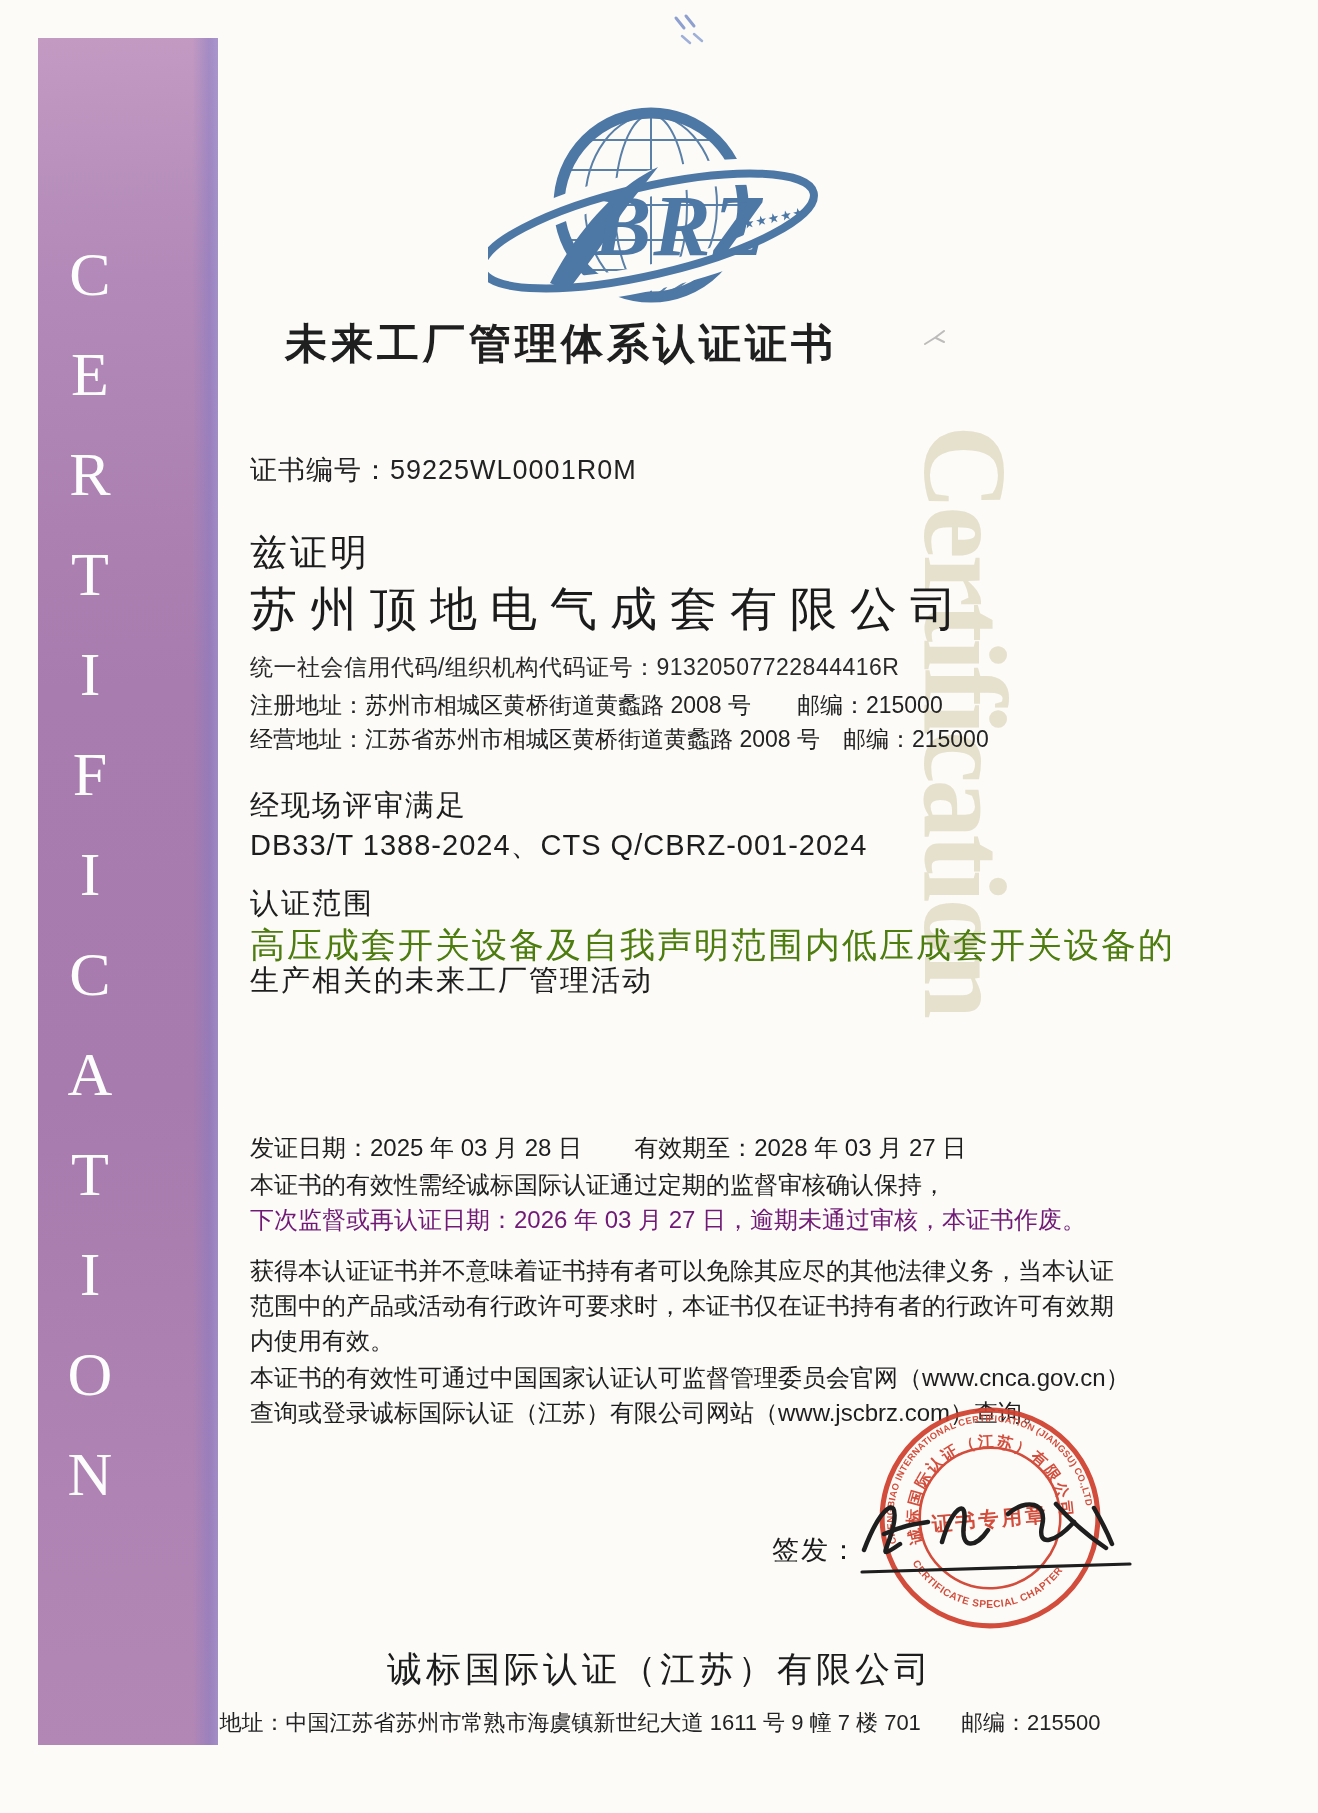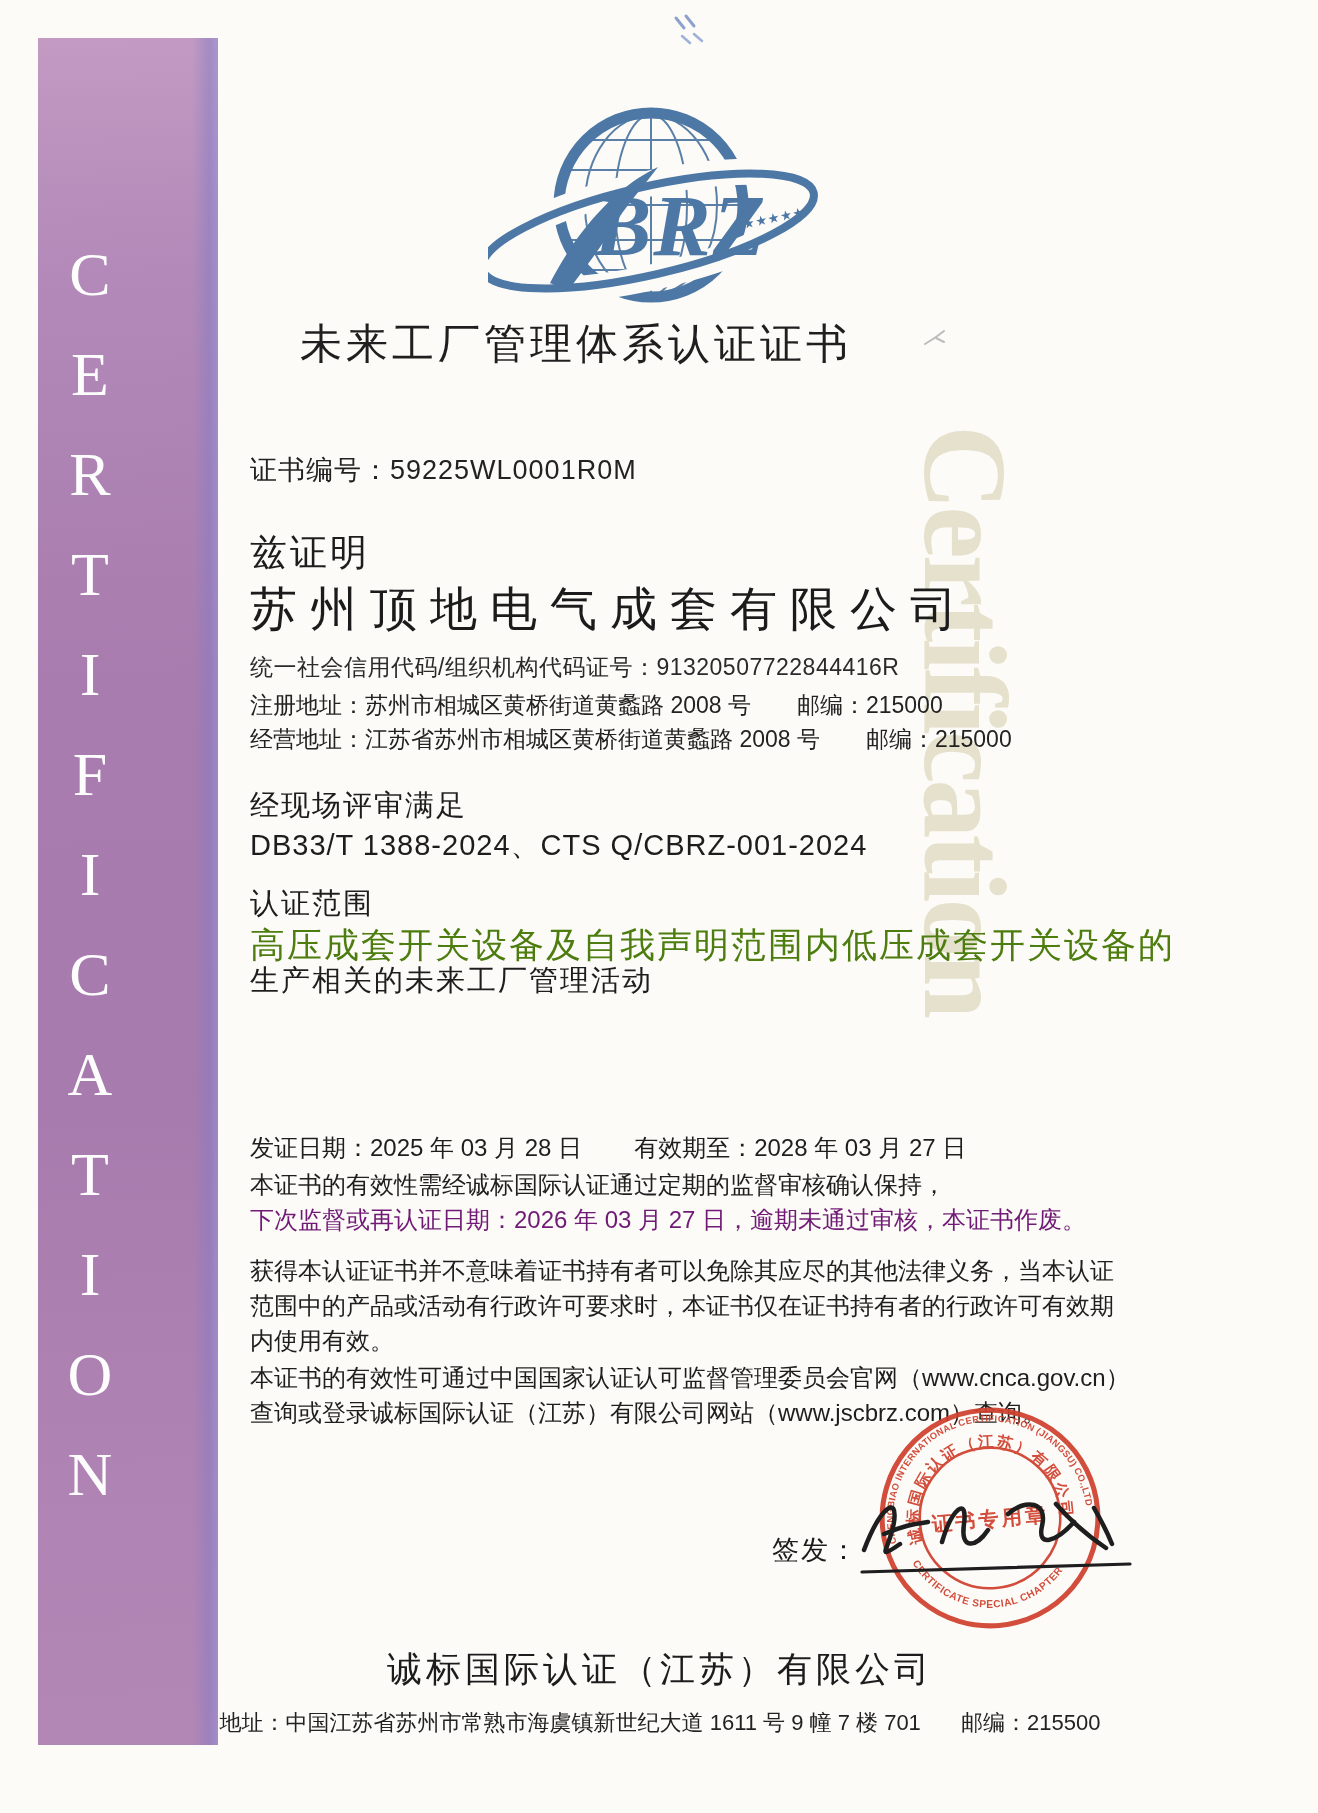--- a/index.html
+++ b/index.html
@@ -44,37 +44,37 @@
     opacity:.5;
     letter-spacing:-4px;
     user-select:none;
   }
 
   
   .logo{left:488px;top:82px;width:330px;height:232px;}
 
   
   .title{
-    left:176px;top:316px;width:800px;
+    left:161px;top:316px;width:800px;
     text-align:center;
-    font-size:42px;font-weight:400;letter-spacing:4px;color:#1f1f1f;
+    font-size:42px;font-weight:700;letter-spacing:4px;color:#1f1f1f;
   }
   .cert-no{
     left:250px;top:452px;width:810px;
     text-align:left;
     font-size:27px;color:#222;letter-spacing:1px;
   }
 
   
   .t-intro{left:250px;top:528px;font-size:37px;color:#1d1d1d;letter-spacing:3px;}
   .t-company{left:250px;top:578px;font-size:47px;color:#1b1b1b;letter-spacing:13px;text-align:center;}
   .t-code{left:250px;top:652px;font-size:23px;color:#2a2a2a;letter-spacing:.5px;}
   .t-addr{left:250px;font-size:23px;color:#222;display:flex;gap:46px;}
   .t-addr.reg{top:690px;}
-  .t-addr.biz{top:724px;}
+  .t-addr.biz{top:724px;gap:23px;}
   .t-audit{left:250px;top:786px;font-size:29px;color:#1d1d1d;letter-spacing:2px;}
   .t-standards{left:250px;top:826px;font-size:29px;color:#1d1d1d;letter-spacing:1px;}
   .t-scope-label{left:250px;top:884px;font-size:29px;color:#1d1d1d;letter-spacing:2px;}
   .t-scope1{left:250px;top:922px;font-size:35px;color:#4d7c0f;letter-spacing:2px;}
   .t-scope2{left:250px;top:961px;font-size:29px;color:#1d1d1d;letter-spacing:2px;}
 
   .t-dates{left:250px;top:1132px;font-size:24px;color:#1e1e1e;display:flex;gap:52px;}
   .t-keep{left:250px;top:1169px;font-size:24px;color:#1e1e1e;}
   .t-next{left:250px;top:1204px;font-size:24px;color:#701a75;}
 

